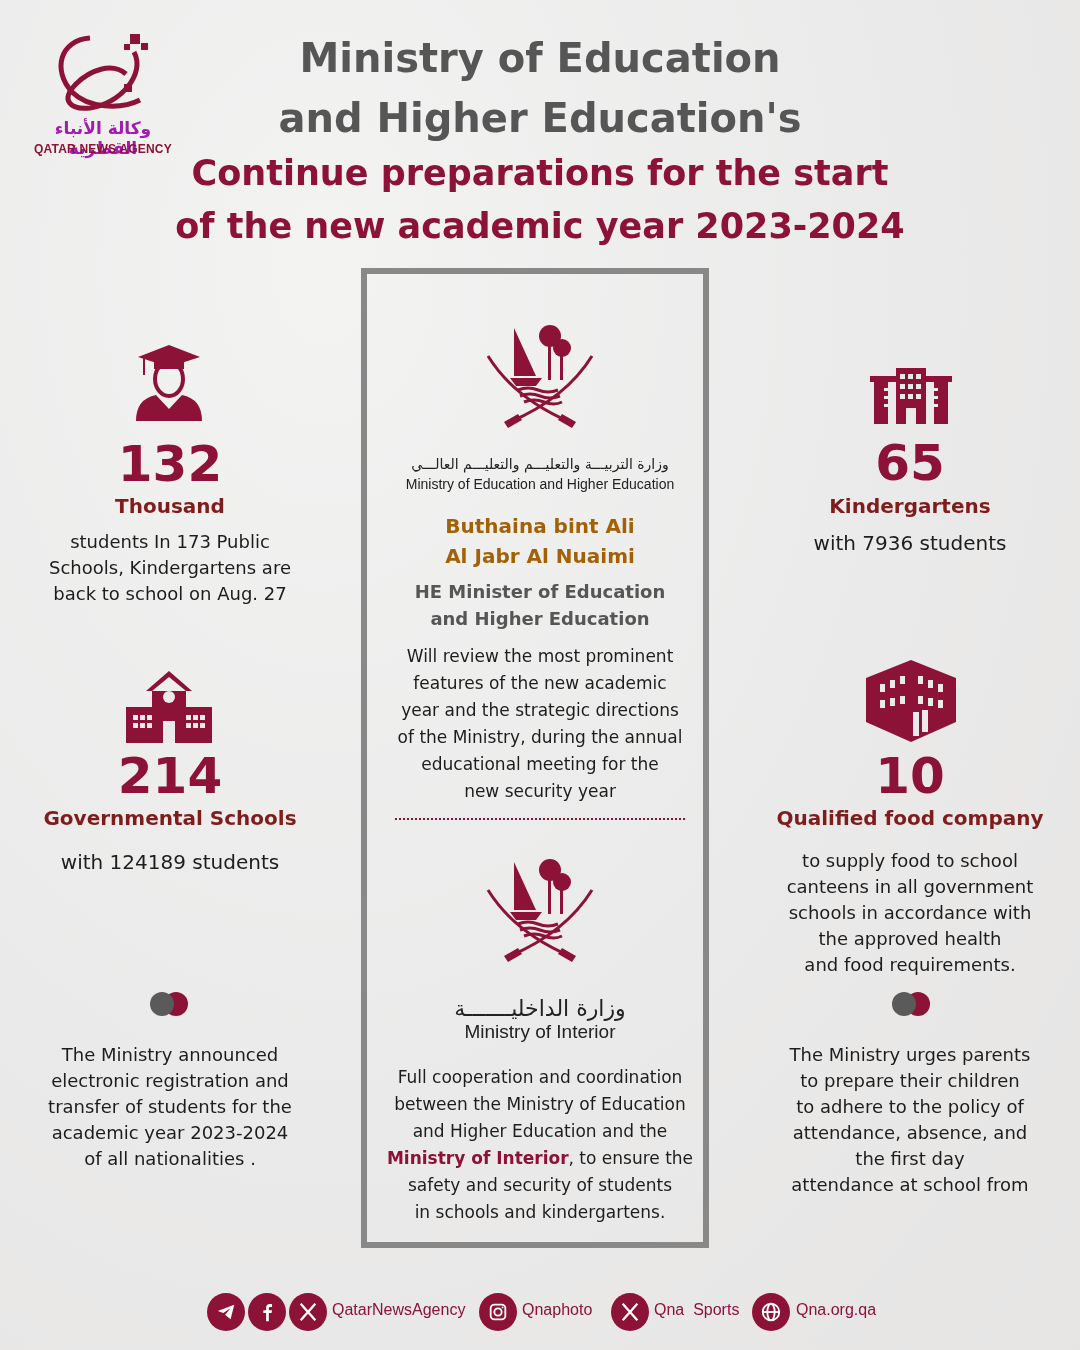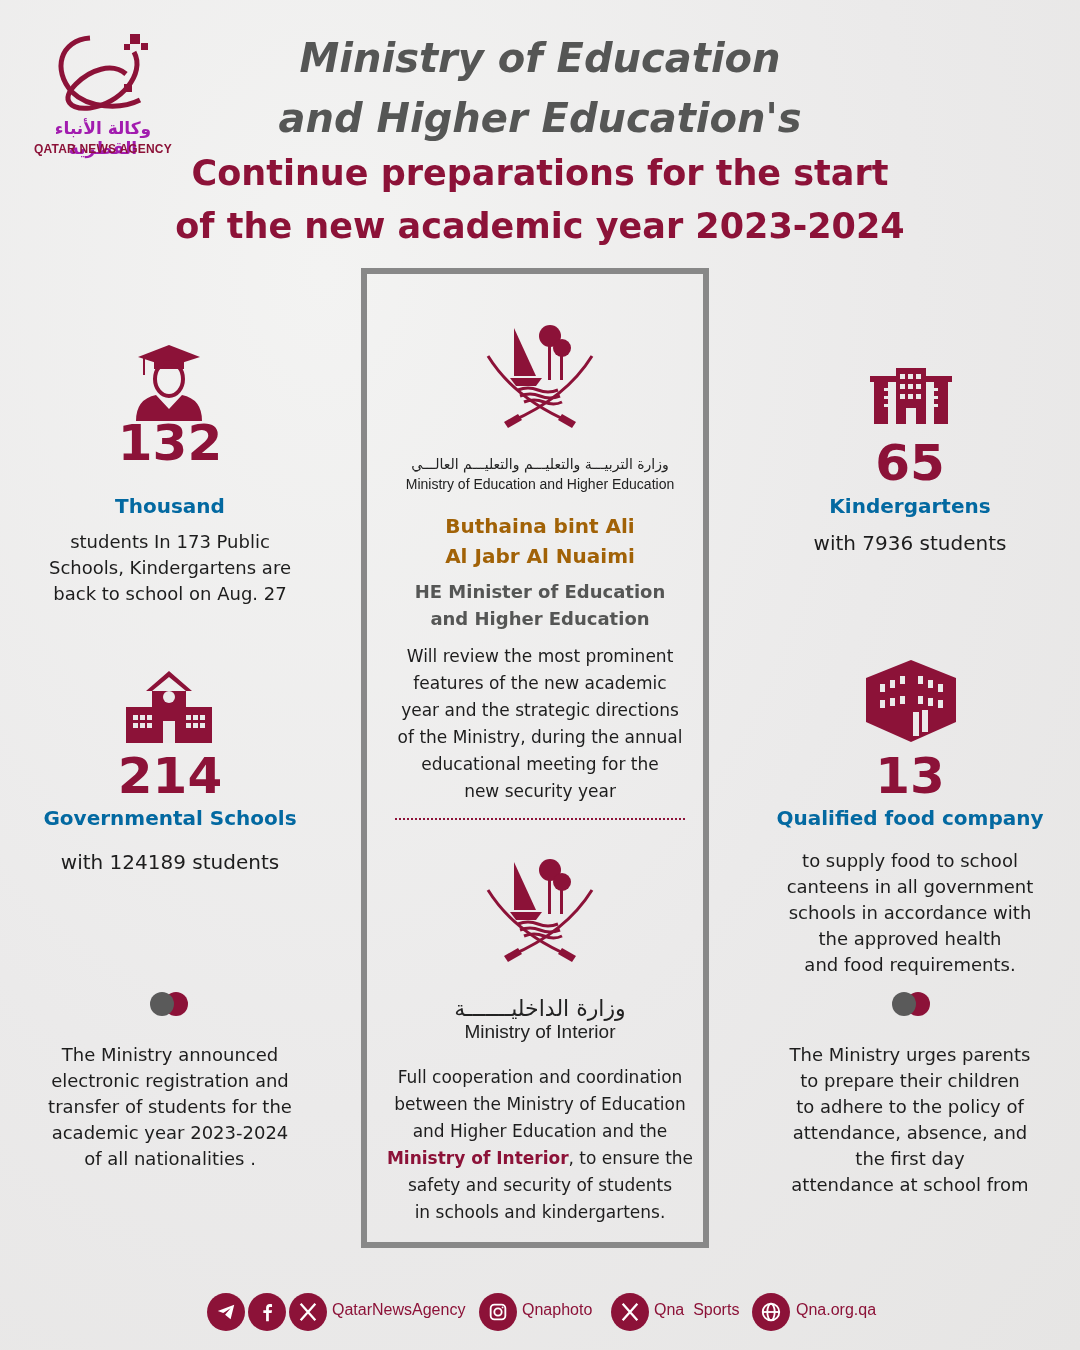--- a/index.html
+++ b/index.html
@@ -13,36 +13,36 @@
   .abs { position: absolute; }
   .maroon { color: #8c1238; }
   .center { text-align: center; }
 
   
   #logo { left: 28px; top: 30px; width: 150px; height: 130px; }
   #logo .ar { position: absolute; left: 0; top: 88px; width: 150px; text-align: center; font-size: 17px; color: #a21caf; font-weight: bold; }
   #logo .en { position: absolute; left: 0; top: 112px; width: 150px; text-align: center; font-family: "Liberation Sans", sans-serif; font-size: 12px; font-weight: bold; color: #8c1238; letter-spacing: 0.2px; }
 
   
-  .title-grey { font-family: "DejaVu Sans", sans-serif; font-weight: bold; color: #555655; font-size: 40px; line-height: 60px; left: 180px; width: 720px; font-style: italic; }
+  .title-grey { font-family: "DejaVu Sans", sans-serif; font-weight: bold; color: #555655; font-size: 40px; line-height: 60px; left: 180px; width: 720px; }
   .title-red { font-family: "DejaVu Sans", sans-serif; font-weight: bold; color: #8c1238; font-size: 35px; line-height: 53px; left: 150px; width: 780px; }
 
   
   #center-box { left: 361px; top: 268px; width: 348px; height: 980px; border: 6px solid #888888; box-sizing: border-box; }
   .emblem { position: absolute; left: 484px; width: 112px; height: 112px; }
   .ministry-ar { font-size: 14px; left: 380px; width: 320px; color: #222; }
   .ministry-en { font-family: "Liberation Sans", sans-serif; font-size: 14px; left: 380px; width: 320px; color: #222; }
   .minister-name { font-weight: bold; color: #a16207; font-size: 20px; line-height: 30px; left: 380px; width: 320px; }
   .minister-role { font-weight: bold; color: #555655; font-size: 18px; line-height: 27px; left: 380px; width: 320px; }
   .body-text { font-size: 17px; line-height: 27px; left: 380px; width: 320px; color: #1d1d1d; }
   .dotted-line { left: 395px; top: 818px; width: 290px; height: 0; border-top: 2px dotted #8c1238; }
 
   
   .stat-num { font-weight: bold; color: #8c1238; font-size: 50px; line-height: 56px; }
-  .stat-label { font-weight: bold; color: #0369a1; font-size: 20px; line-height: 28px; }
+  .stat-label { font-weight: bold; color: #7f1d1d; font-size: 20px; line-height: 28px; }
   .stat-desc { font-size: 18px; line-height: 26px; color: #1d1d1d; }
   .side-l { left: 20px; width: 300px; }
   .side-r { left: 760px; width: 300px; }
 
   .dots { width: 40px; height: 24px; }
   .dots .g { position: absolute; left: 0; top: 0; width: 24px; height: 24px; border-radius: 50%; background: #5a5a5a; }
   .dots .r { position: absolute; left: 14px; top: 0; width: 24px; height: 24px; border-radius: 50%; background: #8c1238; }
 
   
   #footer { left: 0; top: 1290px; width: 888px; height: 46px; }
@@ -130,21 +130,21 @@
   <div>in schools and kindergartens.</div>
 </div>
 
 <svg class="abs" style="left:134px;top:343px;" width="70" height="78" viewBox="0 0 70 78">
   <polygon points="35,2 66,14 35,24 4,14" fill="#8c1238"></polygon>
   <rect x="20" y="16" width="30" height="10" fill="#8c1238"></rect>
   <line x1="10" y1="15" x2="10" y2="32" stroke="#8c1238" stroke-width="2"></line>
   <ellipse cx="35" cy="36" rx="14" ry="17" fill="none" stroke="#8c1238" stroke-width="4"></ellipse>
   <path d="M2 78 Q2 56 22 52 L35 66 L48 52 Q68 56 68 78 Z" fill="#8c1238"></path>
 </svg>
-<div class="abs center stat-num side-l" style="top:415px;">132</div>
+<div class="abs center stat-num side-l" style="top:436px;">132</div>
 <div class="abs center stat-label side-l" style="top:492px;">Thousand</div>
 <div class="abs center stat-desc side-l" style="top:529px;">
   <div>students In 173 Public</div>
   <div>Schools, Kindergartens are</div>
   <div>back to school on Aug. 27</div>
 </div>
 
 <svg class="abs" style="left:126px;top:671px;" width="86" height="72" viewBox="0 0 86 72">
   <polygon points="43,0 66,20 60,20 43,6 26,20 20,20" fill="#8c1238"></polygon>
   <rect x="26" y="20" width="34" height="52" fill="#8c1238"></rect>
@@ -222,21 +222,21 @@
     <rect x="14" y="40" width="5" height="8"></rect>
       <rect x="24" y="38" width="5" height="8"></rect>
       <rect x="34" y="36" width="5" height="8"></rect>
     <rect x="52" y="36" width="5" height="8"></rect>
       <rect x="62" y="38" width="5" height="8"></rect>
       <rect x="72" y="40" width="5" height="8"></rect>
     <rect x="47" y="52" width="6" height="24"></rect>
       <rect x="56" y="50" width="6" height="22"></rect>
   </g>
 </svg>
-<div class="abs center stat-num side-r" style="top:748px;">13</div>
+<div class="abs center stat-num side-r" style="top:748px;">10</div>
 <div class="abs center stat-label side-r" style="top:804px;">Qualified food company</div>
 <div class="abs center stat-desc side-r" style="top:848px;">
   <div>to supply food to school</div>
   <div>canteens in all government</div>
   <div>schools in accordance with</div>
   <div>the approved health</div>
   <div>and food requirements.</div>
 </div>
 
 <div class="abs dots" style="left:892px;top:992px;">

